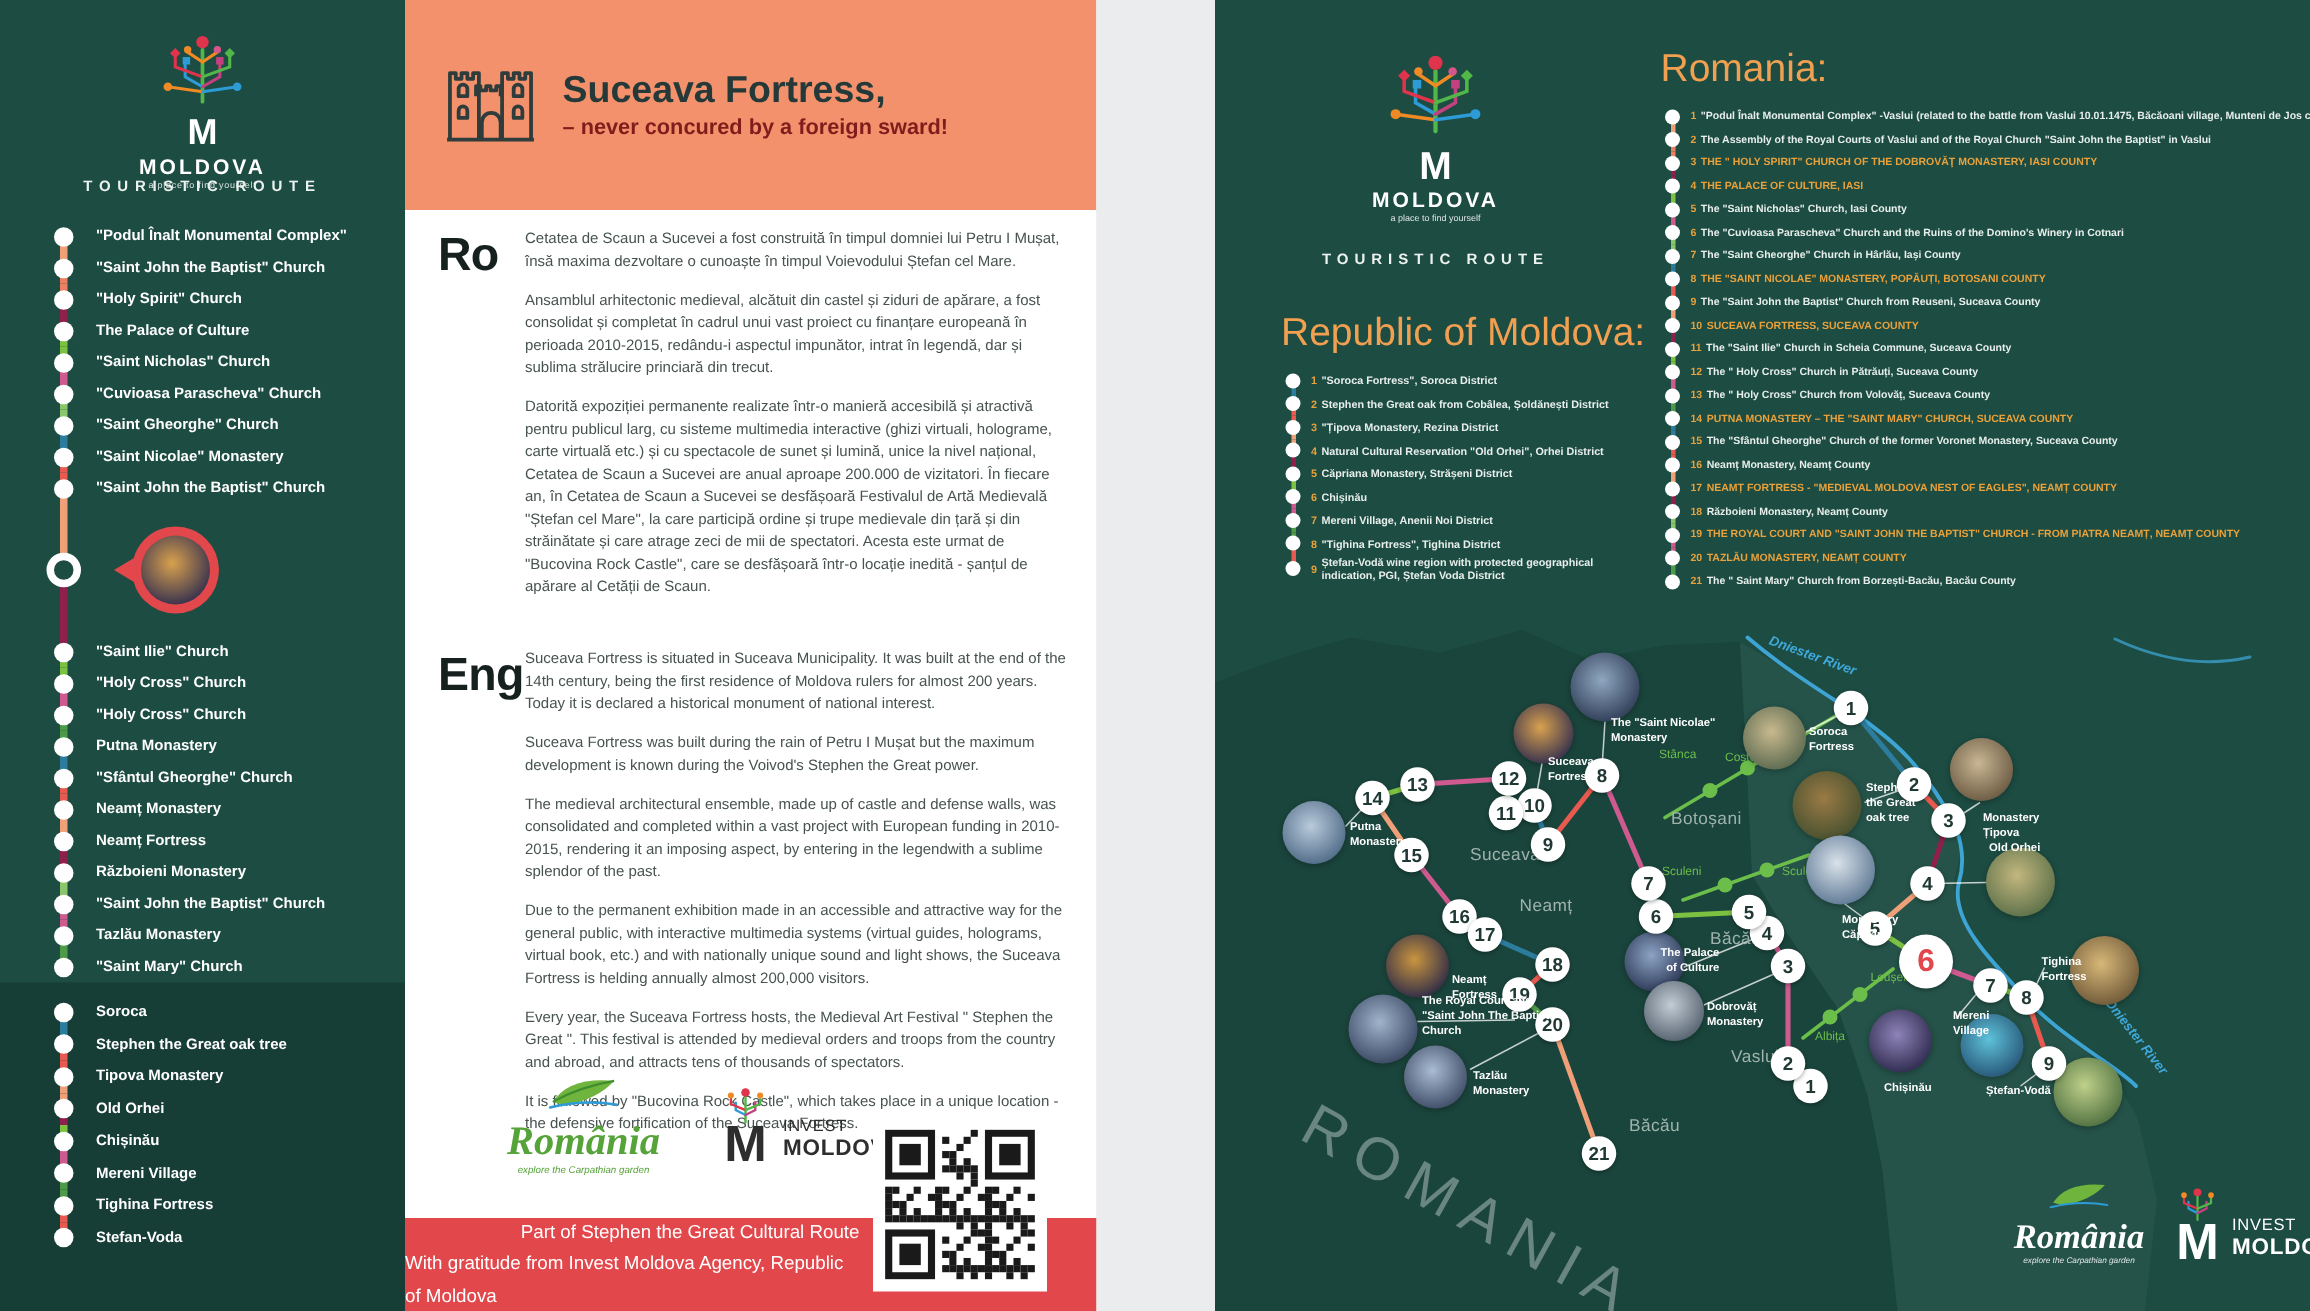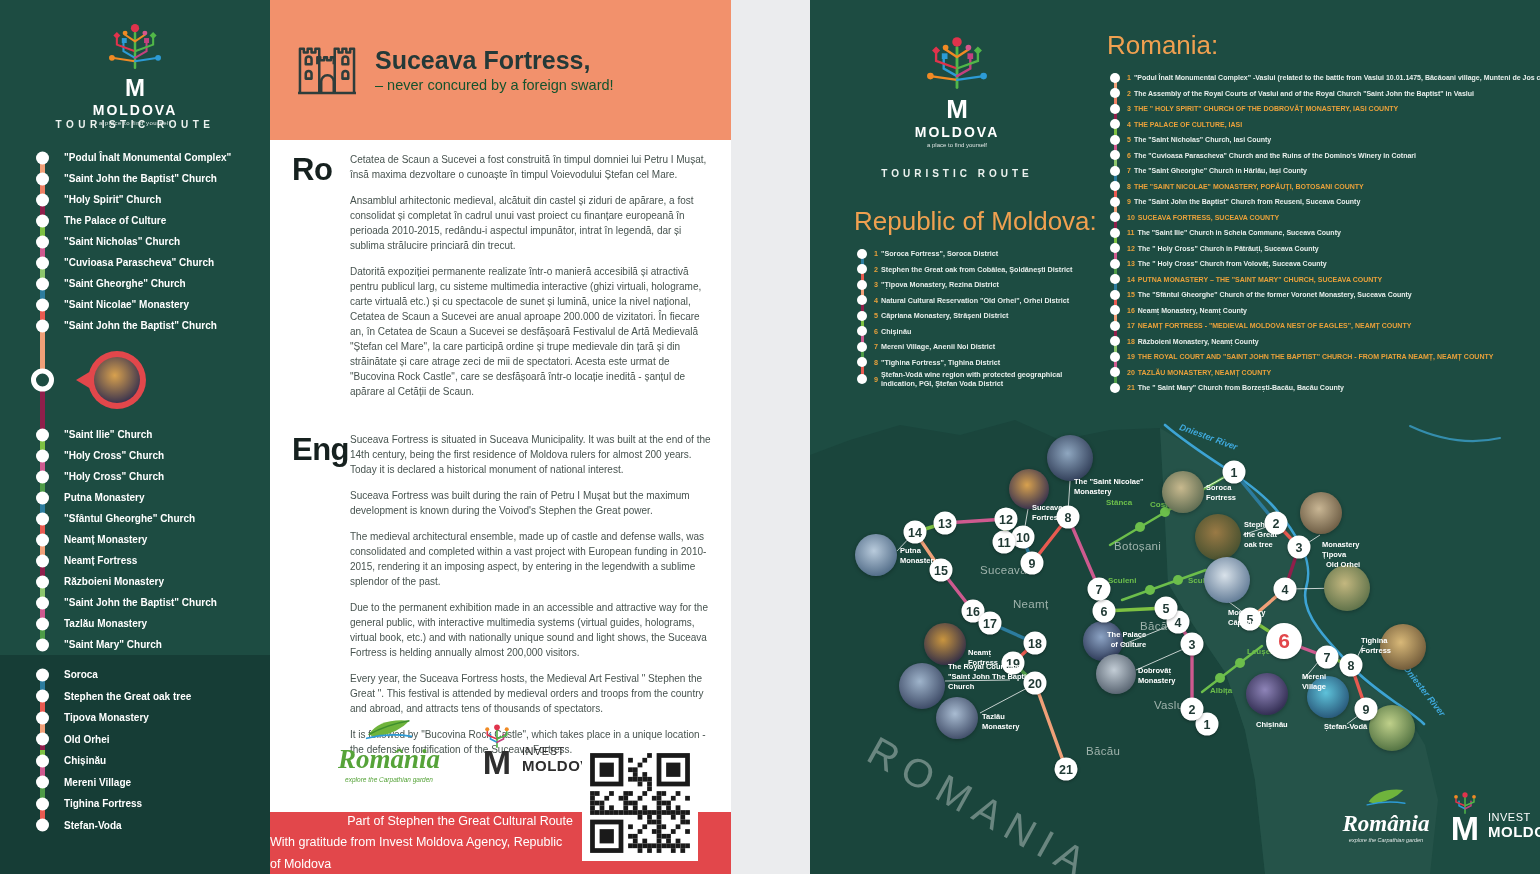--- a/index.html
+++ b/index.html
@@ -33,21 +33,21 @@
   .sb-bottom{position:absolute;left:0;top:655px;width:270px;height:219px;background:#163D36}
   .sb-list2{position:absolute;left:0;top:9px;width:270px}
   .sb-list2 .stop-row{height:21.5px}
 
   
   .middle{position:absolute;left:270px;top:0;width:461px;height:874px;background:#fff;overflow:hidden}
   .mid-header{position:absolute;left:0;top:0;width:461px;height:140px;background:#F2916C;
     display:flex;align-items:center;gap:17px;padding-left:26px}
   .castle-box{flex:0 0 auto}
   .mid-title{font-size:25px;font-weight:800;color:#243938;line-height:1.1}
-  .mid-sub{font-size:14.5px;font-weight:normal;color:#14532d;margin-top:3px}
+  .mid-sub{font-size:14.5px;font-weight:bold;color:#7f1d1d;margin-top:3px}
   .lang{position:absolute;left:22px;right:18px;display:flex}
   .lang.ro{top:152px}
   .lang.eng{top:432px}
   .lang-label{width:58px;flex:0 0 auto;font-size:31px;font-weight:800;color:#16211F;letter-spacing:-.5px}
   .lang-text{flex:1;font-size:10px;line-height:1.5;color:#47534F}
   .lang-text p{margin:0 0 11px}
   .logos-row{position:absolute;left:58px;top:716px;display:flex;align-items:center;gap:28px}
   .ro-logo{width:122px;text-align:center;color:#56A339}
   .ro-logo .ro-name{font-family:"Liberation Serif",serif;font-style:italic;font-weight:bold;
     font-size:27px;line-height:1;color:#56A339}
@@ -91,21 +91,21 @@
   .map svg{position:absolute;left:0;top:0}
   .marker{position:absolute;width:23px;height:23px;border-radius:50%;background:#fff;color:#1F3833;
     font-weight:bold;font-size:12.5px;display:flex;align-items:center;justify-content:center;
     transform:translate(-50%,-50%);box-shadow:0 1px 3px rgba(0,0,0,.35);z-index:4}
   .marker.big{width:36px;height:36px;font-size:21px;color:#E2474B}
   .photo{position:absolute;border-radius:50%;transform:translate(-50%,-50%);z-index:3;
     box-shadow:0 1px 4px rgba(0,0,0,.3)}
   .map-label{position:absolute;color:#fff;font-size:7.5px;font-weight:bold;line-height:1.3;
     white-space:pre-line;z-index:5}
   .city{position:absolute;font-size:11.5px;color:#9FB3AC;letter-spacing:.3px;z-index:2}
-  .xing{position:absolute;font-size:8px;font-weight:bold;color:#6CBE4B;z-index:2}
+  .xing{position:absolute;font-size:8px;font-weight:normal;color:#6CBE4B;z-index:2}
   .river-label{position:absolute;color:#3FA9DC;font-size:9px;font-weight:bold;font-style:italic;
     white-space:nowrap;z-index:2}
   .watermark{position:absolute;left:72px;top:728px;font-size:40px;letter-spacing:9px;font-weight:300;
     color:rgba(186,200,195,.5);transform:rotate(29deg);transform-origin:left top;z-index:2}
   .map-logo-ro{position:absolute;left:520px;top:786px;width:112px;text-align:center;color:#fff;z-index:3}
   .map-logo-ro .ro-name{font-family:"Liberation Serif",serif;font-style:italic;font-weight:bold;
     font-size:23px;line-height:1;color:#fff}
   .map-logo-ro .ro-tag{font-size:5.5px;font-style:italic;margin-top:2px;opacity:.85}
   .map-logo-invest{position:absolute;left:638px;top:790px;z-index:3}
   .map-logo-invest .invest{color:#fff}

